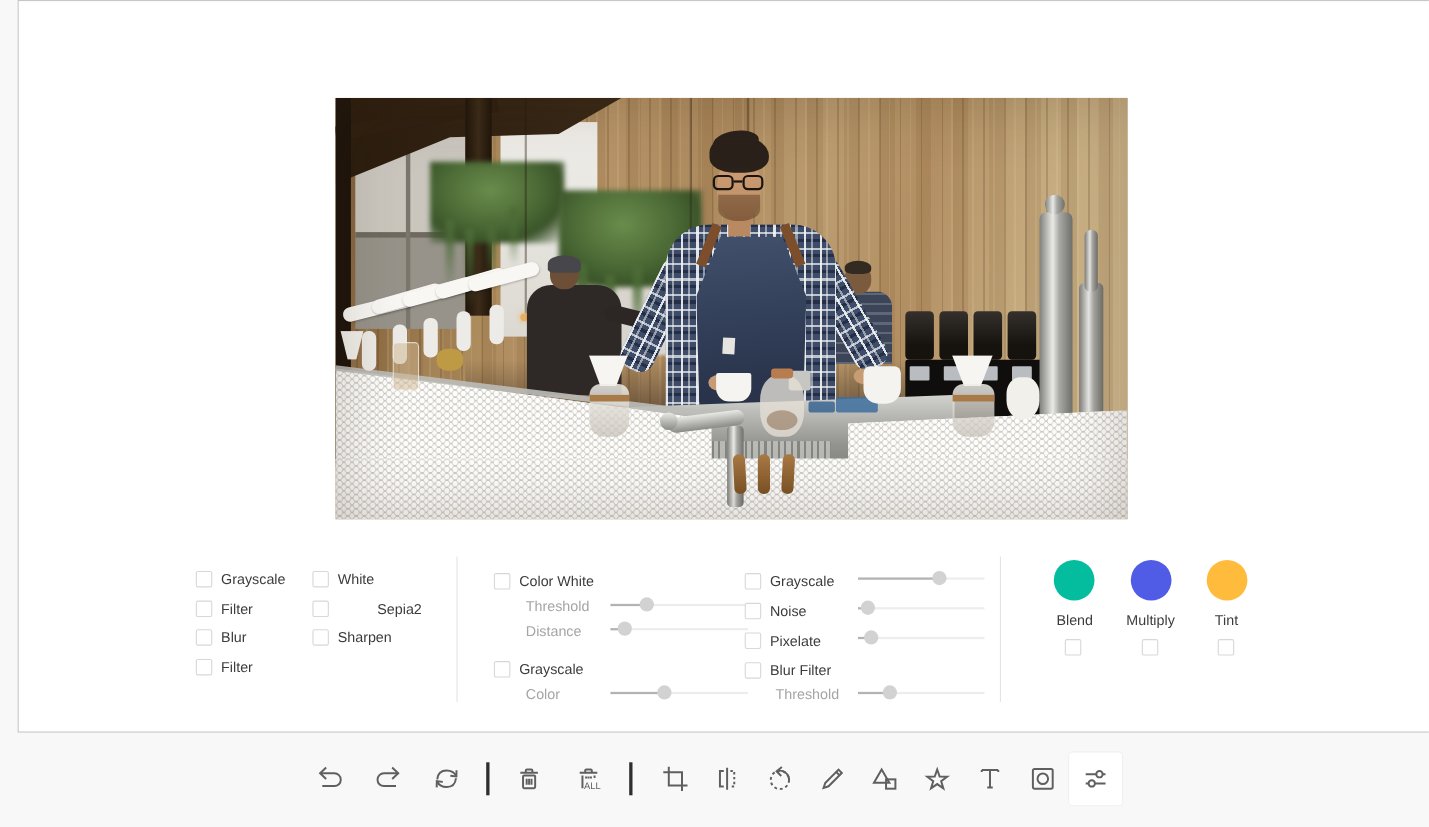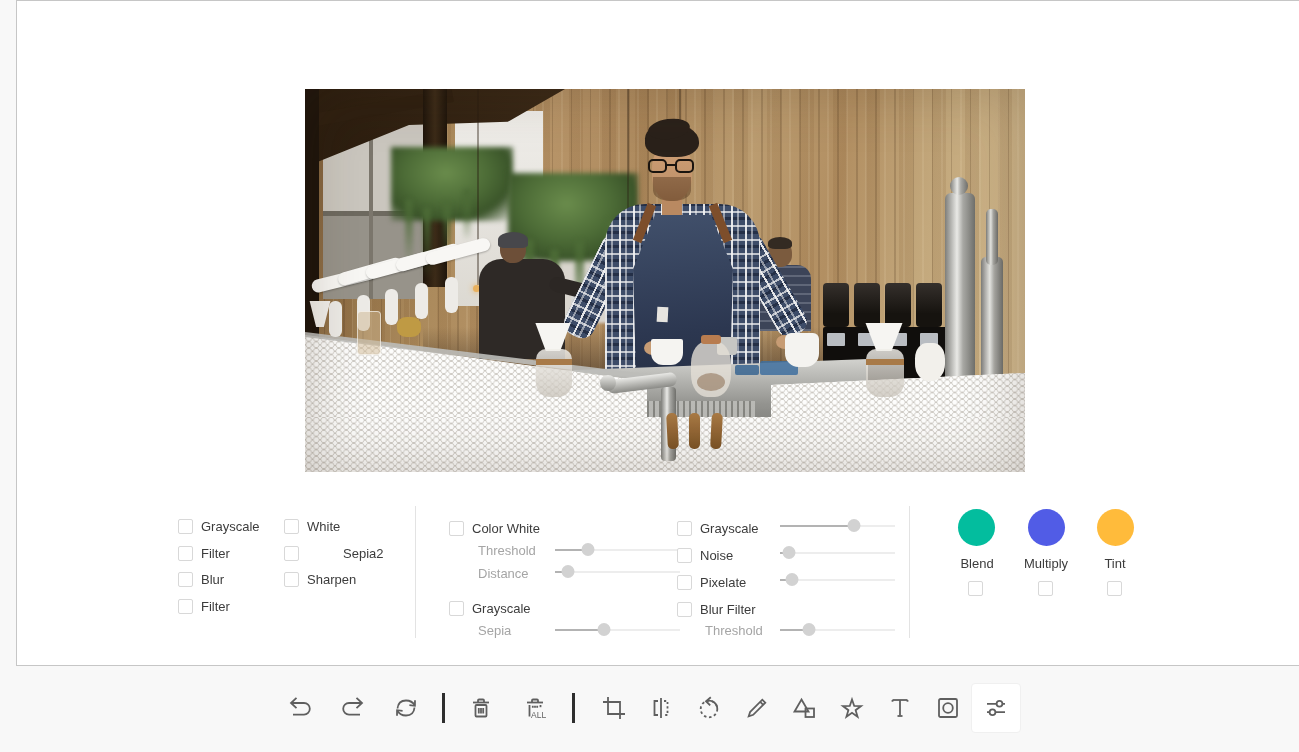--- a/index.html
+++ b/index.html
@@ -248,21 +248,21 @@
     <span class="sublbl" style="left:461px;top:565px;">Distance</span>
     <div class="slider" style="left:538px;top:563px;width:125px;">
       <div class="track"></div>
         <div class="track-fill" style="width: 10%;"></div>
         <div class="handle" style="left: 10%;"></div>
     </div>
     <div class="row" style="left:432px;top:599px;">
       <span class="cb"></span>
       <span class="lbl">Grayscale</span>
     </div>
-    <span class="sublbl" style="left:461px;top:622px;">Sepia</span>
+    <span class="sublbl" style="left:461px;top:622px;">Color</span>
     <div class="slider" style="left:538px;top:621px;width:125px;">
       <div class="track"></div>
         <div class="track-fill" style="width: 39%;"></div>
         <div class="handle" style="left: 39%;"></div>
     </div>
 
     <div class="row" style="left:660px;top:519px;">
       <span class="cb"></span>
       <span class="lbl">Grayscale</span>
     </div>

